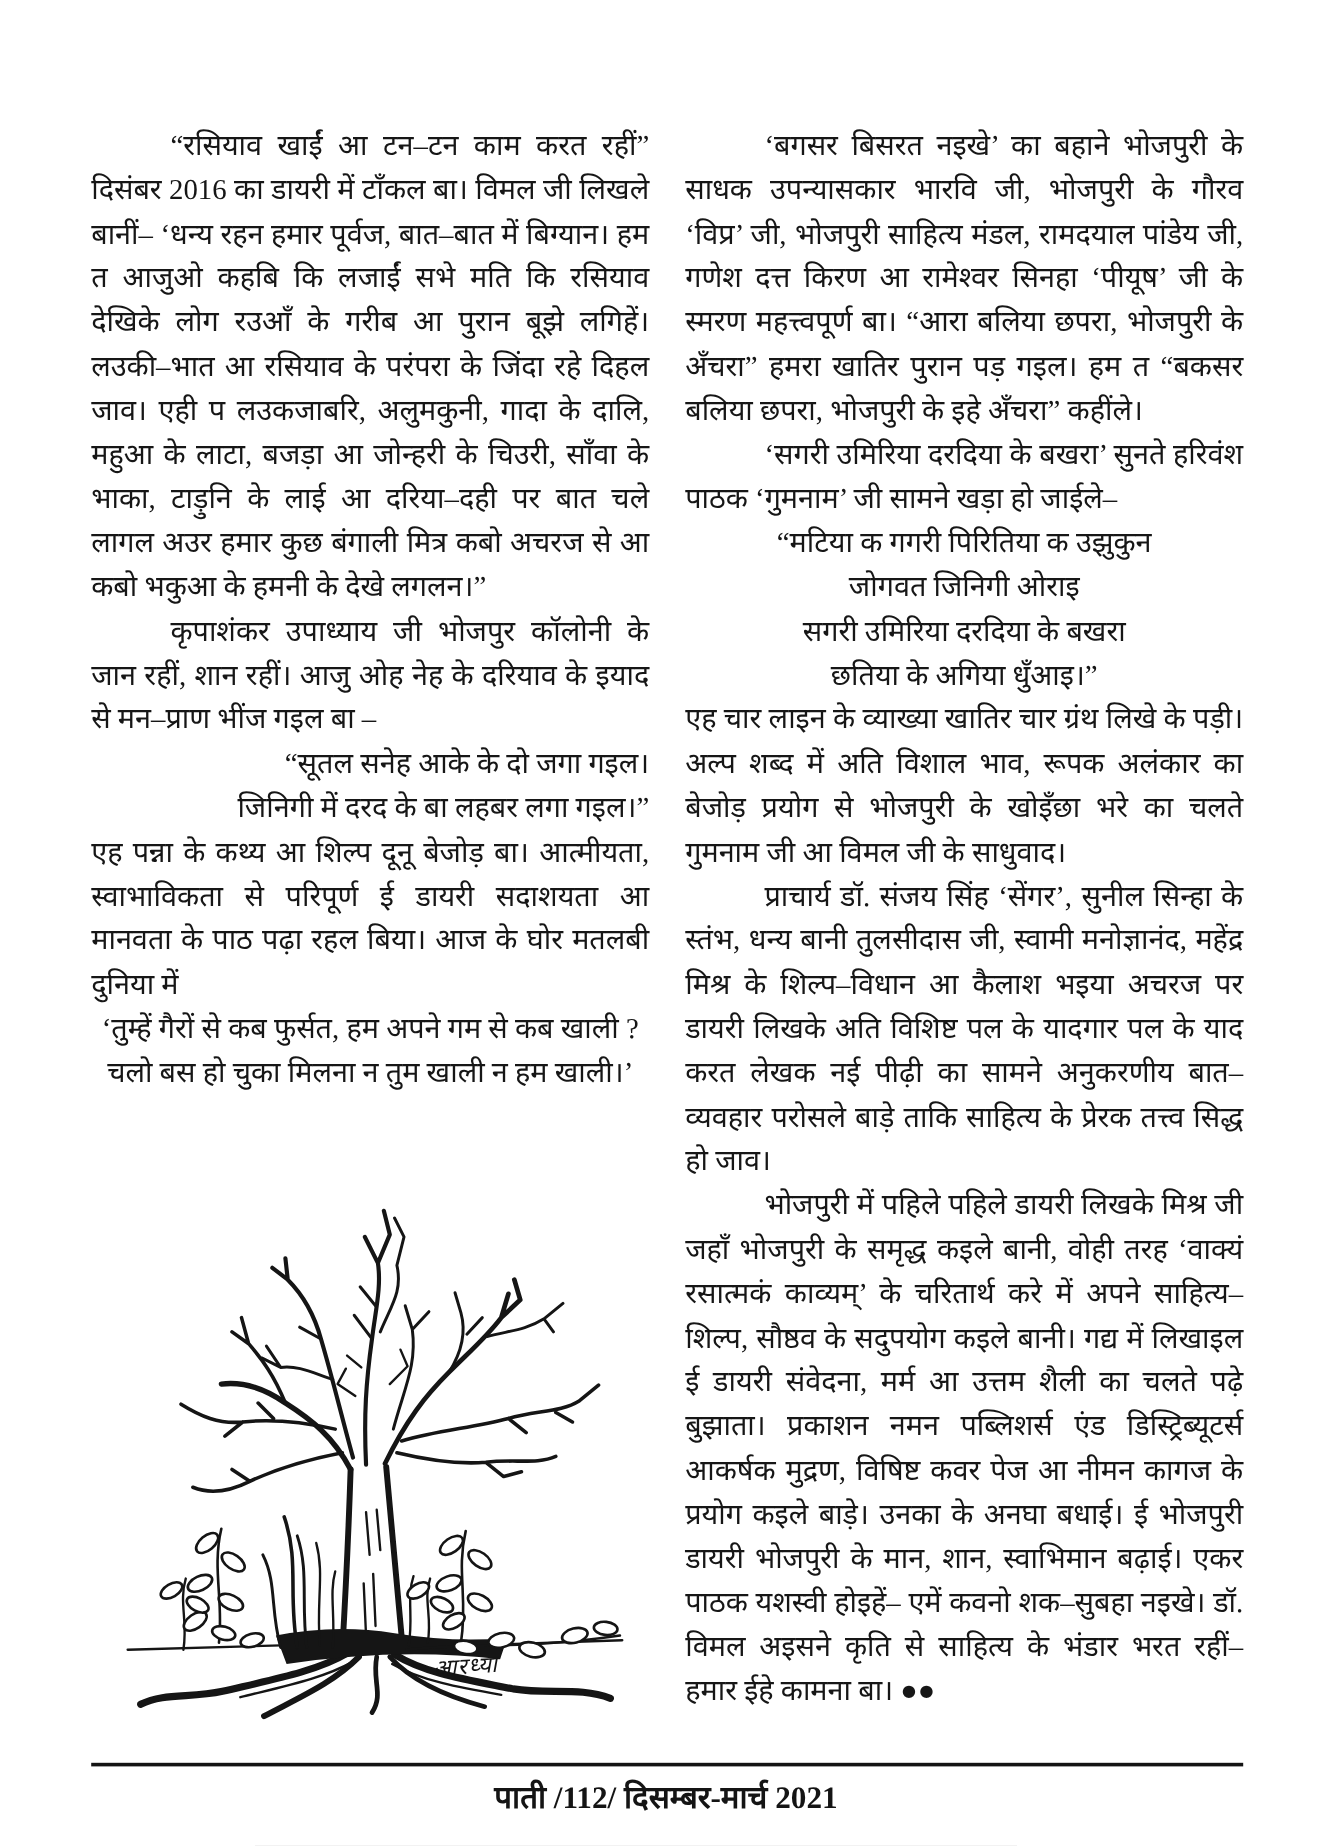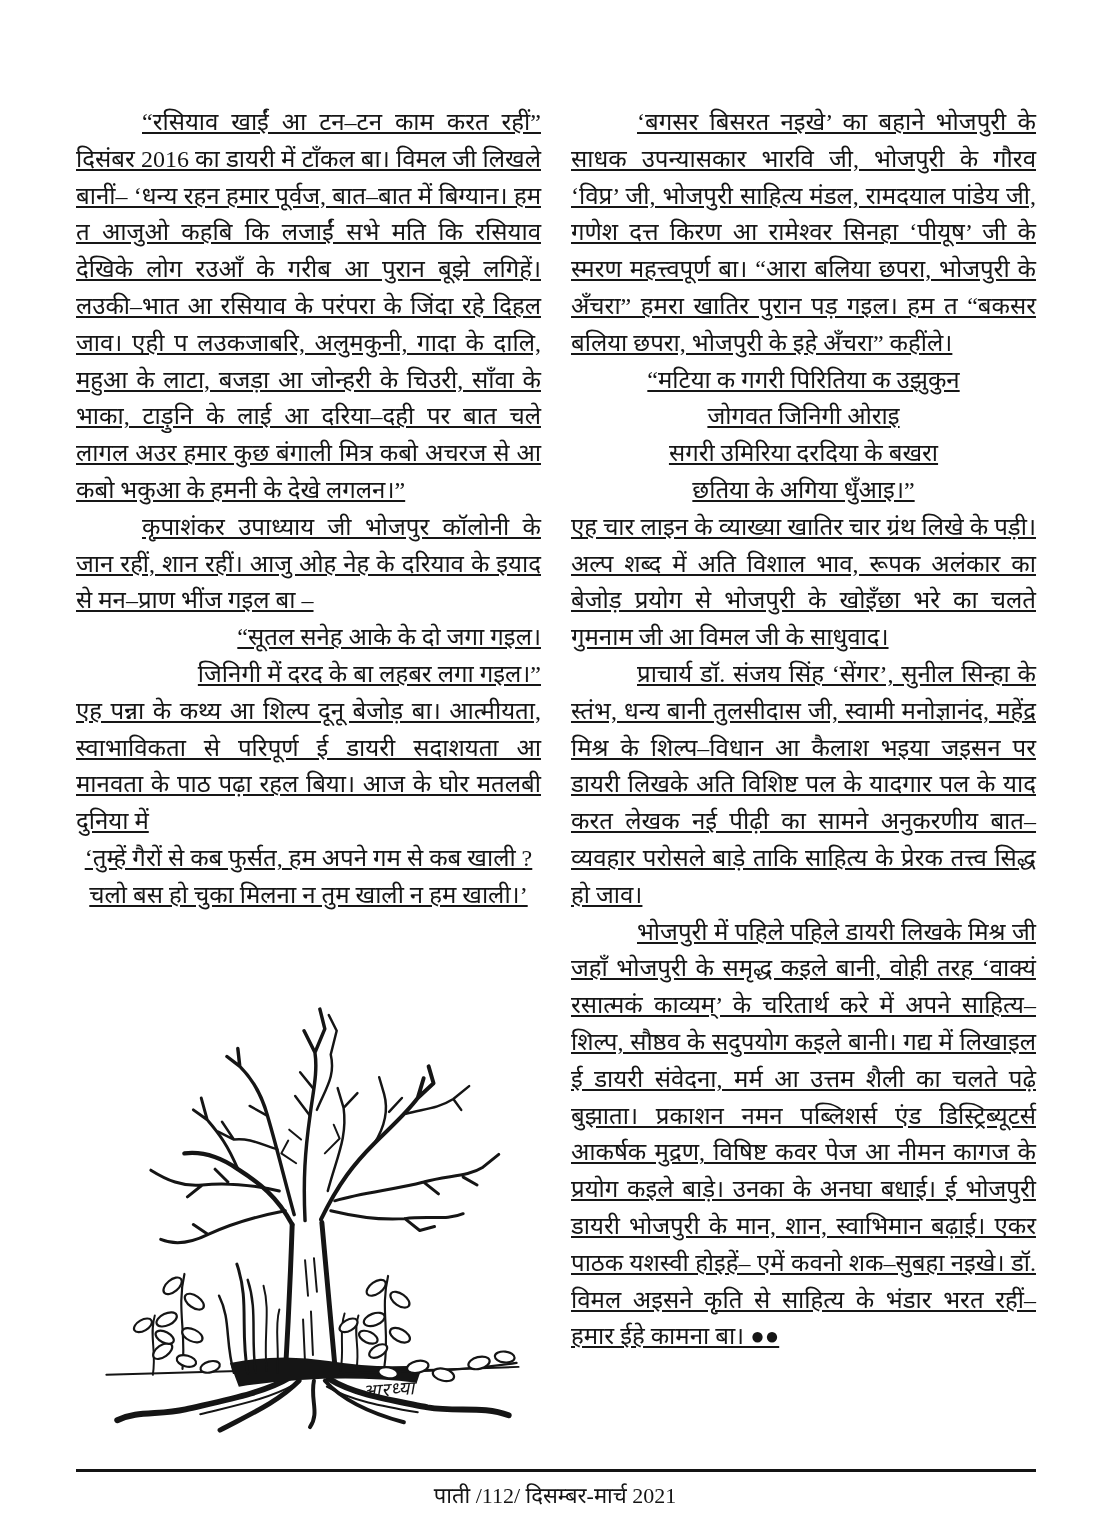--- a/index.html
+++ b/index.html
@@ -14,21 +14,20 @@
   }
   .columns{
     position:absolute;top:104px;left:76px;right:74px;
     display:flex;gap:30px;
   }
   .col{
     width:465px;
     font-size:24px;
     line-height:36.8px;
     text-align:justify;
-    text-decoration:underline;
   }
   .col p{margin:0;}
   .indent{text-indent:66px;}
   .verse-1{padding-left:66px;text-align:right;}
   .verse-2{padding-left:80px;text-align:right;}
   .flushline{text-align:center;}
   .illustration{
     position:relative;
     width:436px;height:514px;
     margin:14px auto 0 auto;
@@ -41,22 +40,22 @@
     color:#141414;
     letter-spacing:1px;
   }
   .footer-rule{
     position:absolute;left:76px;right:74px;top:1469px;
     border-top:3px solid #141414;
   }
   .page-footer{
     position:absolute;top:1479px;left:0;width:100%;
     text-align:center;
-    font-weight:400;
-    font-size:22px;
+    font-weight:700;
+    font-size:26px;
     font-family:"Liberation Serif","DejaVu Serif",serif;
     color:#141414;
   }
 </style>
 </head>
 <body>
 
 <div class="page">
 
   <div class="columns">
@@ -152,26 +151,27 @@
             <ellipse cx="300" cy="450" rx="10" ry="5.5" transform="rotate(10 300 450)"></ellipse>
             <ellipse cx="120" cy="444" rx="10" ry="5.5" transform="rotate(-15 120 444)"></ellipse>
           </g>
         </svg>
         <div class="signature">आरध्या</div>
       </div>
     </div>
 
     <div class="col">
       <p class="indent">‘बगसर बिसरत नइखे’ का बहाने भोजपुरी के साधक उपन्यासकार भारवि जी, भोजपुरी के गौरव ‘विप्र’ जी, भोजपुरी साहित्य मंडल, रामदयाल पांडेय जी, गणेश दत्त किरण आ रामेश्वर सिनहा ‘पीयूष’ जी के स्मरण महत्त्वपूर्ण बा। “आरा बलिया छपरा, भोजपुरी के अँचरा” हमरा खातिर पुरान पड़ गइल। हम त “बकसर बलिया छपरा, भोजपुरी के इहे अँचरा” कहींले।</p>
+      <p class="indent">‘सगरी उमिरिया दरदिया के बखरा’ सुनते हरिवंश पाठक ‘गुमनाम’ जी सामने खड़ा हो जाईले–</p>
       <div class="flushline">“मटिया क गगरी पिरितिया क उझुकुन</div>
       <div class="flushline">जोगवत जिनिगी ओराइ</div>
       <div class="flushline">सगरी उमिरिया दरदिया के बखरा</div>
       <div class="flushline">छतिया के अगिया धुँआइ।”</div>
       <p>एह चार लाइन के व्याख्या खातिर चार ग्रंथ लिखे के पड़ी। अल्प शब्द में अति विशाल भाव, रूपक अलंकार का बेजोड़ प्रयोग से भोजपुरी के खोइँछा भरे का चलते गुमनाम जी आ विमल जी के साधुवाद।</p>
-      <p class="indent">प्राचार्य डॉ. संजय सिंह ‘सेंगर’, सुनील सिन्हा के स्तंभ, धन्य बानी तुलसीदास जी, स्वामी मनोज्ञानंद, महेंद्र मिश्र के शिल्प–विधान आ कैलाश भइया जइसन पर डायरी लिखके अति विशिष्ट पल के यादगार पल के याद करत लेखक नई पीढ़ी का सामने अनुकरणीय बात–व्यवहार परोसले बाड़े ताकि साहित्य के प्रेरक तत्त्व सिद्ध हो जाव।</p>
+      <p class="indent">प्राचार्य डॉ. संजय सिंह ‘सेंगर’, सुनील सिन्हा के स्तंभ, धन्य बानी तुलसीदास जी, स्वामी मनोज्ञानंद, महेंद्र मिश्र के शिल्प–विधान आ कैलाश भइया अचरज पर डायरी लिखके अति विशिष्ट पल के यादगार पल के याद करत लेखक नई पीढ़ी का सामने अनुकरणीय बात–व्यवहार परोसले बाड़े ताकि साहित्य के प्रेरक तत्त्व सिद्ध हो जाव।</p>
       <p class="indent">भोजपुरी में पहिले पहिले डायरी लिखके मिश्र जी जहाँ भोजपुरी के समृद्ध कइले बानी, वोही तरह ‘वाक्यं रसात्मकं काव्यम्’ के चरितार्थ करे में अपने साहित्य–शिल्प, सौष्ठव के सदुपयोग कइले बानी। गद्य में लिखाइल ई डायरी संवेदना, मर्म आ उत्तम शैली का चलते पढ़े बुझाता। प्रकाशन नमन पब्लिशर्स एंड डिस्ट्रिब्यूटर्स आकर्षक मुद्रण, विषिष्ट कवर पेज आ नीमन कागज के प्रयोग कइले बाड़े। उनका के अनघा बधाई। ई भोजपुरी डायरी भोजपुरी के मान, शान, स्वाभिमान बढ़ाई। एकर पाठक यशस्वी होइहें– एमें कवनो शक–सुबहा नइखे। डॉ. विमल अइसने कृति से साहित्य के भंडार भरत रहीं– हमार ईहे कामना बा। ●●</p>
     </div>
 
   </div>
 
   <div class="footer-rule"></div>
   <div class="page-footer">पाती /112/ दिसम्बर-मार्च 2021</div>
 
 </div>
 

